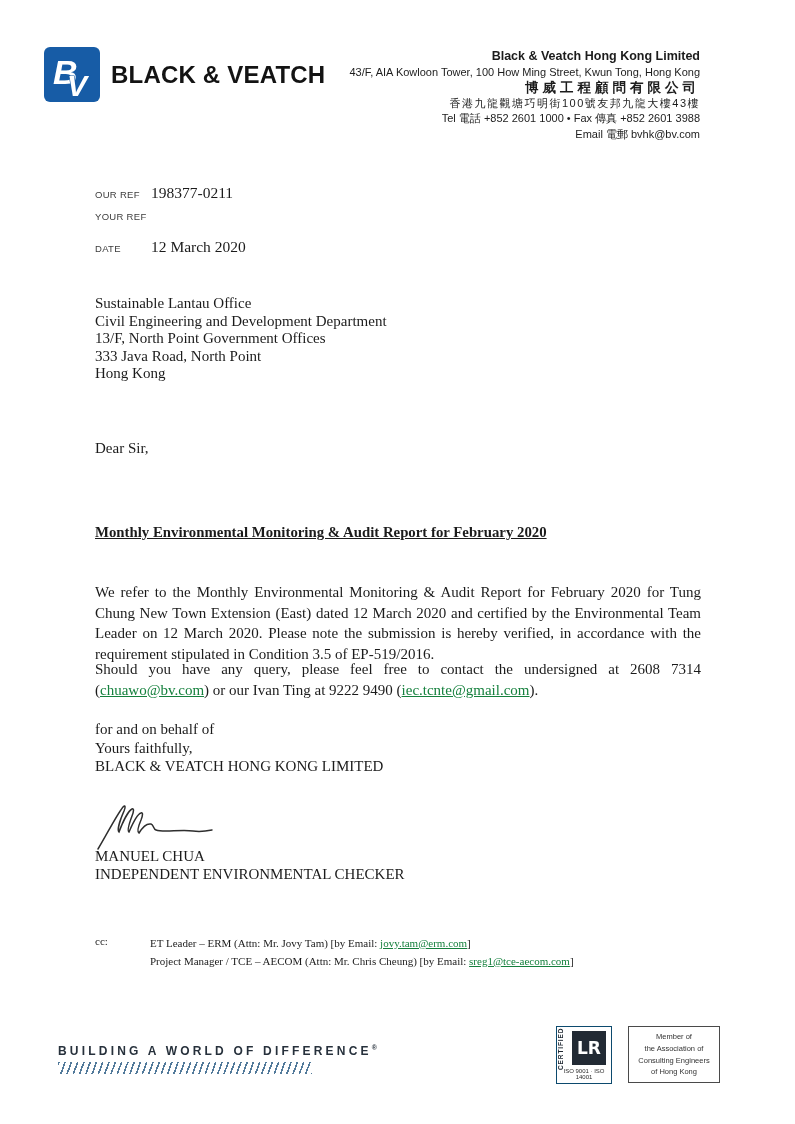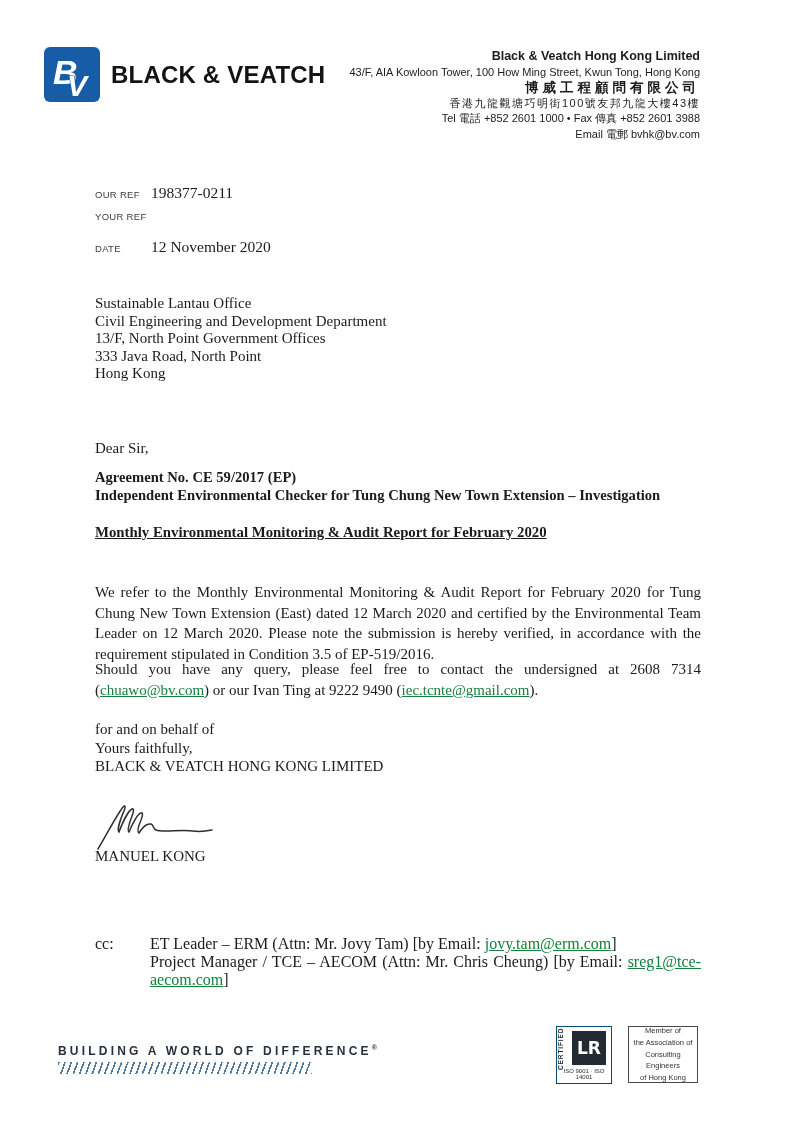--- a/index.html
+++ b/index.html
@@ -42,21 +42,21 @@
   .para1 { top:558px;margin-top:24px; }
   .para2 { top:659px; }
   a.email-link { color:#15803d; text-decoration:underline; cursor:pointer; }
 
   
   .closing { position:absolute; left:95px; top:720px; font-size:15px; line-height:18.6px; }
   .signature { position:absolute; left:96px; top:803px; }
   .signer { position:absolute; left:95px; top:848px; font-size:15px; line-height:17.6px; }
 
   
-  .cc { position:absolute; left:95px; top:935px; width:606px; display:flex; font-size:16px; }
+  .cc { position:absolute; left:95px; top:935px; width:606px; display:flex; font-size:11px; }
   .cc-label { width:55px; }
   .cc-content { flex:1; text-align:justify; line-height:17.8px; }
 
   
   .tagline { position:absolute; left:58px; top:1044px; font-family:"Liberation Sans",sans-serif;
              font-weight:700; font-size:12px; letter-spacing:3.2px; color:#27313c; }
   .tagline sup { font-size:7px; }
   .hatch { position:absolute; left:58px; top:1062px; width:254px; height:12px;
            background:repeating-linear-gradient(110deg,#51799a 0px,#51799a 1.6px,
                       rgba(0,0,0,0) 1.6px,rgba(0,0,0,0) 5.9px); }
@@ -66,21 +66,21 @@
   .lr-certified { position:absolute; left:0px; top:1px; height:42px; width:12px;
                   writing-mode:vertical-rl; transform:rotate(180deg);
                   font-family:"Liberation Sans",sans-serif; font-size:6.5px; font-weight:bold;
                   letter-spacing:0.9px; color:#1d2630; text-align:center; }
   .lr-square { position:absolute; right:5px; top:4px; width:34px; height:34px; background:#222a34;
                color:#fff; display:flex; align-items:center; justify-content:center;
                font-family:"DejaVu Sans",sans-serif; font-weight:bold; font-size:17px; }
   .lr-iso { position:absolute; bottom:3px; left:0; width:100%; text-align:center;
             font-family:"Liberation Sans",sans-serif; font-size:6px; color:#2b2b2b; }
 
-  .member-badge { position:absolute; left:628px; top:1026px; width:70px; height:57px;
+  .member-badge { position:absolute; left:628px; top:1026px; width:92px; height:57px;
                   border:1px solid #4a4a4a; background:#fff; display:flex; flex-direction:column;
                   align-items:center; justify-content:center;
                   font-family:"Liberation Sans",sans-serif; font-size:7.5px; line-height:1.55;
                   color:#333; text-align:center; }
 </style>
 </head>
 <body>
 
 <div class="page">
 
@@ -104,58 +104,55 @@
     <div class="ref-row">
       <span class="ref-label">OUR REF</span>
       <span class="ref-value">198377-0211</span>
     </div>
     <div class="ref-row">
       <span class="ref-label">YOUR REF</span>
       <span class="ref-value"></span>
     </div>
     <div class="ref-row">
       <span class="ref-label">DATE</span>
-      <span class="ref-value">12 November 2020</span>
+      <span class="ref-value">12 March 2020</span>
     </div>
   </div>
 
   <div class="recipient">
     <div>Sustainable Lantau Office</div>
     <div>Civil Engineering and Development Department</div>
     <div>13/F, North Point Government Offices</div>
     <div>333 Java Road, North Point</div>
     <div>Hong Kong</div>
   </div>
 
   <div class="salutation">Dear Sir,</div>
 
-  <div class="subject">
-    <div>Agreement No. CE 59/2017 (EP)</div>
-    <div>Independent Environmental Checker for Tung Chung New Town Extension – Investigation</div>
-  </div>
   <div class="subject3">Monthly Environmental Monitoring &amp; Audit Report for February 2020</div>
 
   <div class="para para1">We refer to the Monthly Environmental Monitoring &amp; Audit Report for February 2020 for Tung Chung New Town Extension (East) dated 12 March 2020 and certified by the Environmental Team Leader on 12 March 2020. Please note the submission is hereby verified, in accordance with the requirement stipulated in Condition 3.5 of EP-519/2016.</div>
   <div class="para para2"><span>Should you have any query, please feel free to contact the undersigned at 2608 7314 (</span><a class="email-link" href="#">chuawo@bv.com</a><span>) or our Ivan Ting at 9222 9490 (</span><a class="email-link" href="#">iec.tcnte@gmail.com</a><span>).</span></div>
 
   <div class="closing">
     <div>for and on behalf of</div>
     <div>Yours faithfully,</div>
     <div>BLACK &amp; VEATCH HONG KONG LIMITED</div>
   </div>
 
   <svg class="signature" width="120" height="48" viewBox="0 0 120 48">
     <path d="M2 46 C10 33 20 13 27 4 C29 2 30 3 28 8 C24 17 21 27 23 29 C26 21 32 8 36 6
              C38 5 38 8 36 13 C33 21 31 28 33 29 C36 22 41 11 45 10 C47 9 47 12 45 17
              C42 24 41 29 43 30 C46 25 50 20 55 21 C58 22 57 26 60 27 C68 30 84 26 97 28
              C104 29 111 28 116 27" fill="none" stroke="#2e2e2e" stroke-width="1.5" stroke-linecap="round"></path>
   </svg>
 
   <div class="signer">
-    <div>MANUEL KONG</div>
+    <div>MANUEL CHUA</div>
+    <div>INDEPENDENT ENVIRONMENTAL CHECKER</div>
   </div>
 
   <div class="cc">
     <div class="cc-label">cc:</div>
     <div class="cc-content"><span>ET Leader – ERM (Attn: Mr. Jovy Tam) [by Email: </span><a class="email-link" href="#">jovy.tam@erm.com</a><span>]</span><br><span>Project Manager / TCE – AECOM (Attn: Mr. Chris Cheung) [by Email: </span><a class="email-link" href="#">sreg1@tce-aecom.com</a><span>]</span></div>
   </div>
 
   <div class="tagline"><span>BUILDING A WORLD OF DIFFERENCE</span><sup>®</sup></div>
   <div class="hatch"></div>
 

